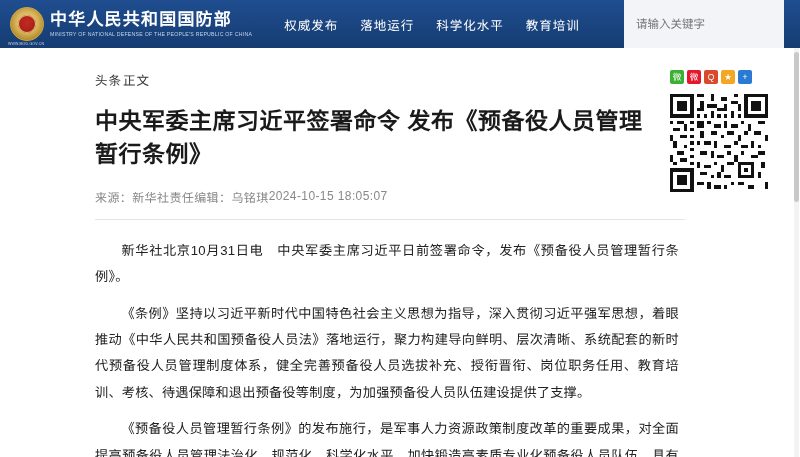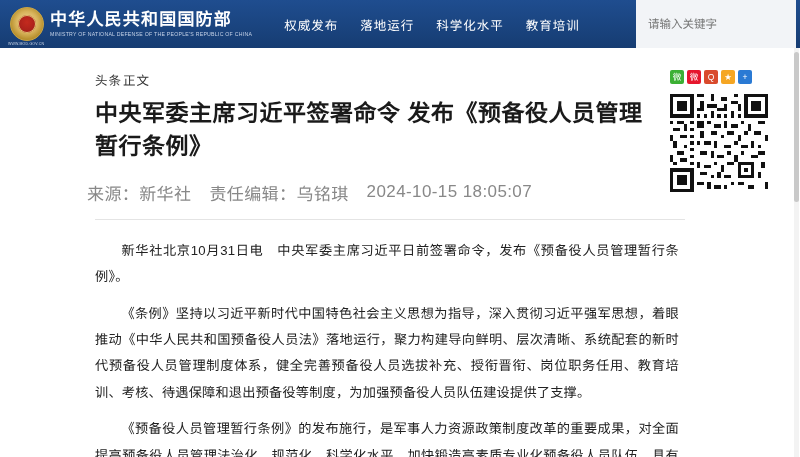--- a/index.html
+++ b/index.html
@@ -67,21 +67,21 @@
   .nav-item {
     color: #ffffff;
     font-size: 12.5px;
     letter-spacing: 1px;
     cursor: pointer;
     white-space: nowrap;
   }
 
   .search-wrap {
     position: absolute;
-    right: 4px; top: 0;
+    right: 16px; top: 0;
     height: 48px;
     width: 160px;
     background: #f2f4f7;
     display: flex;
     align-items: center;
     padding: 0 10px;
   }
   .search-input {
     border: none;
     outline: none;
@@ -102,36 +102,35 @@
     display: flex;
     align-items: center;
     padding: 22px 0 0 35px;
     font-size: 12.5px;
     color: #333;
   }
   .breadcrumb span { cursor: pointer; letter-spacing: 1px; }
   .breadcrumb .crumb-sep { width: 1px; }
 
   .title {
-    margin: 8px 0 0 35px;
+    margin: 16px 0 0 35px;
     max-width: 560px;
     font-size: 23px;
     font-weight: bold;
     color: #1a1a1a;
     line-height: 1.45;
     letter-spacing: .5px;
     font-family: "Liberation Sans", "DejaVu Sans", sans-serif;
   }
 
   .meta {
-    margin: 16px 0 0 27px;
+    margin: 16px 0 0 35px;
     display: flex;
     align-items: center;
-    gap: 18px;
-    font-size: 17px;
+    font-size: 12px;
     color: #888;
     letter-spacing: .4px;
   }
   .meta .meta-item { white-space: nowrap; }
 
   .divider {
     margin: 14px 0 0 35px;
     width: 590px;
     height: 1px;
     background: #e4e4e4;

